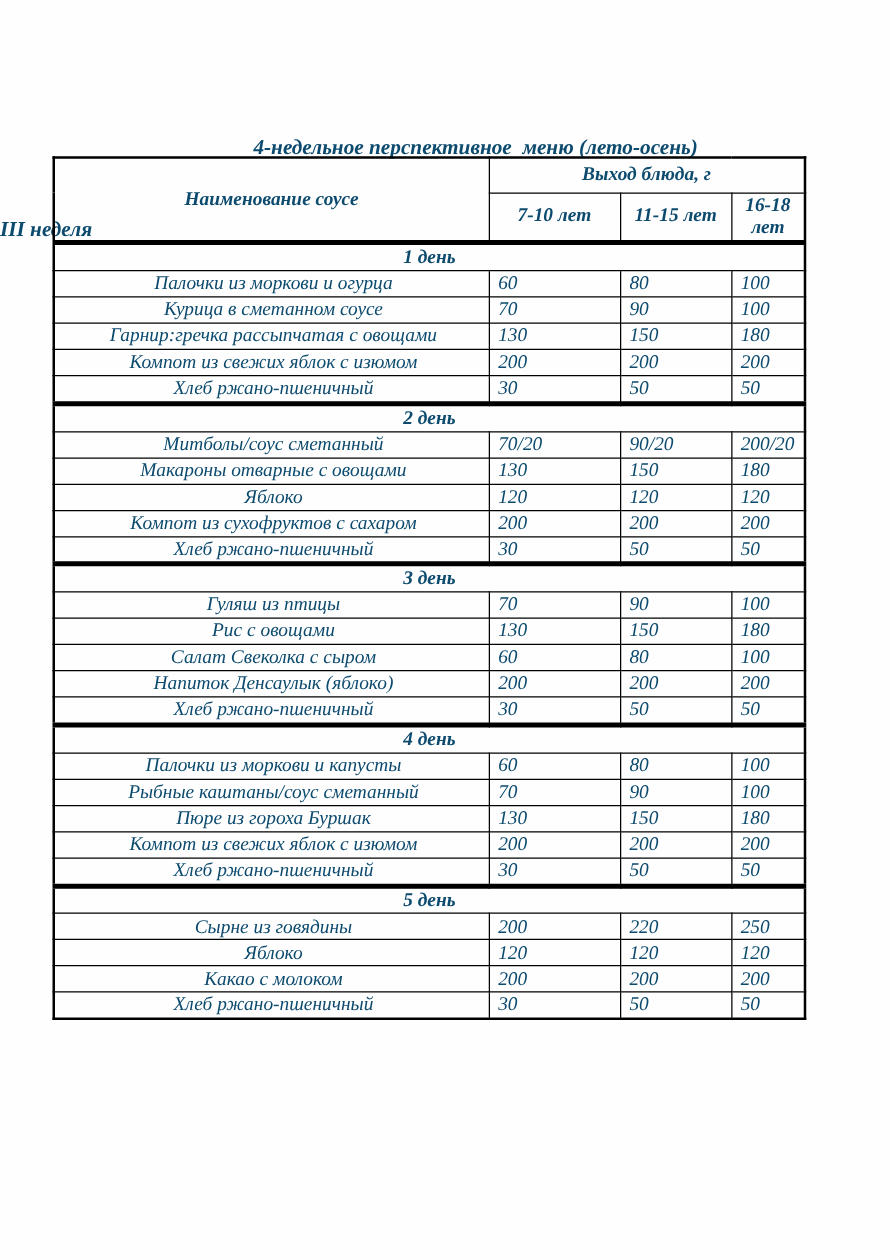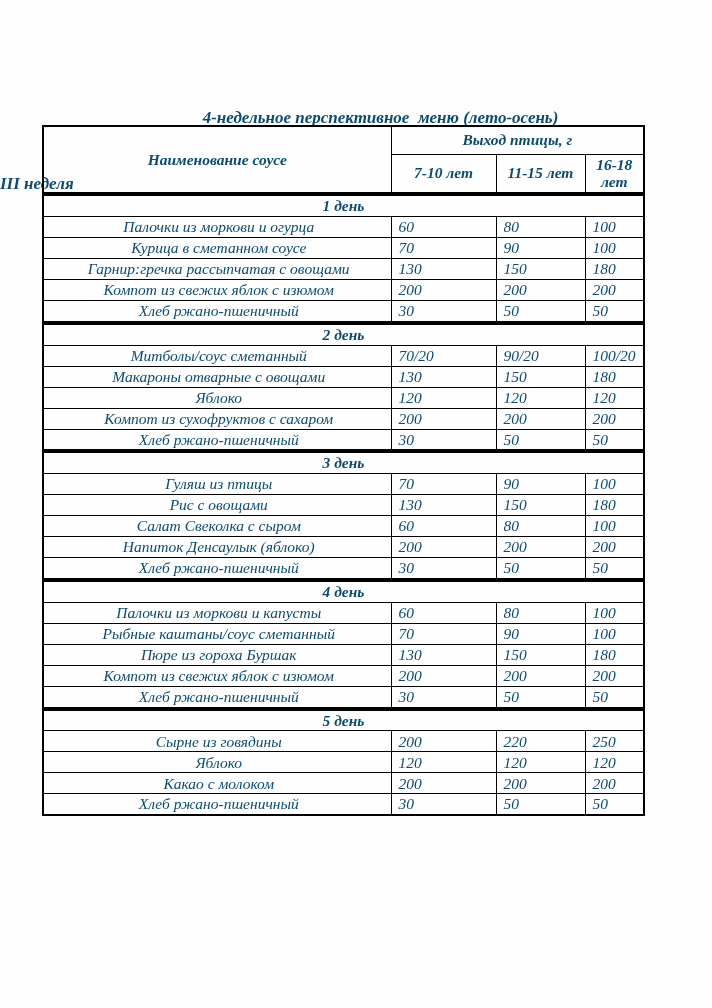--- a/index.html
+++ b/index.html
@@ -69,21 +69,21 @@
   <table class="menu">
     <colgroup>
       <col style="width:348px">
       <col style="width:105px">
       <col style="width:89px">
       <col style="width:59px">
     </colgroup>
     <thead>
       <tr class="hrow1">
         <th rowspan="2">Наименование соусе</th>
-        <th colspan="3">Выход птицы, г</th>
+        <th colspan="3">Выход блюда, г</th>
       </tr>
       <tr class="hrow2">
         <th>7-10 лет</th>
         <th>11-15 лет</th>
         <th>16-18 лет</th>
       </tr>
     </thead>
     <tbody>
         <tr class="day-row">
           <td colspan="4">1 день</td>
@@ -118,21 +118,21 @@
           <td class="val">50</td>
           <td class="val">50</td>
         </tr>
         <tr class="day-row">
           <td colspan="4">2 день</td>
         </tr>
         <tr>
           <td class="dish">Митболы/соус сметанный</td>
           <td class="val">70/20</td>
           <td class="val">90/20</td>
-          <td class="val">100/20</td>
+          <td class="val">200/20</td>
         </tr>
         <tr>
           <td class="dish">Макароны отварные с овощами</td>
           <td class="val">130</td>
           <td class="val">150</td>
           <td class="val">180</td>
         </tr>
         <tr>
           <td class="dish">Яблоко</td>
           <td class="val">120</td>

